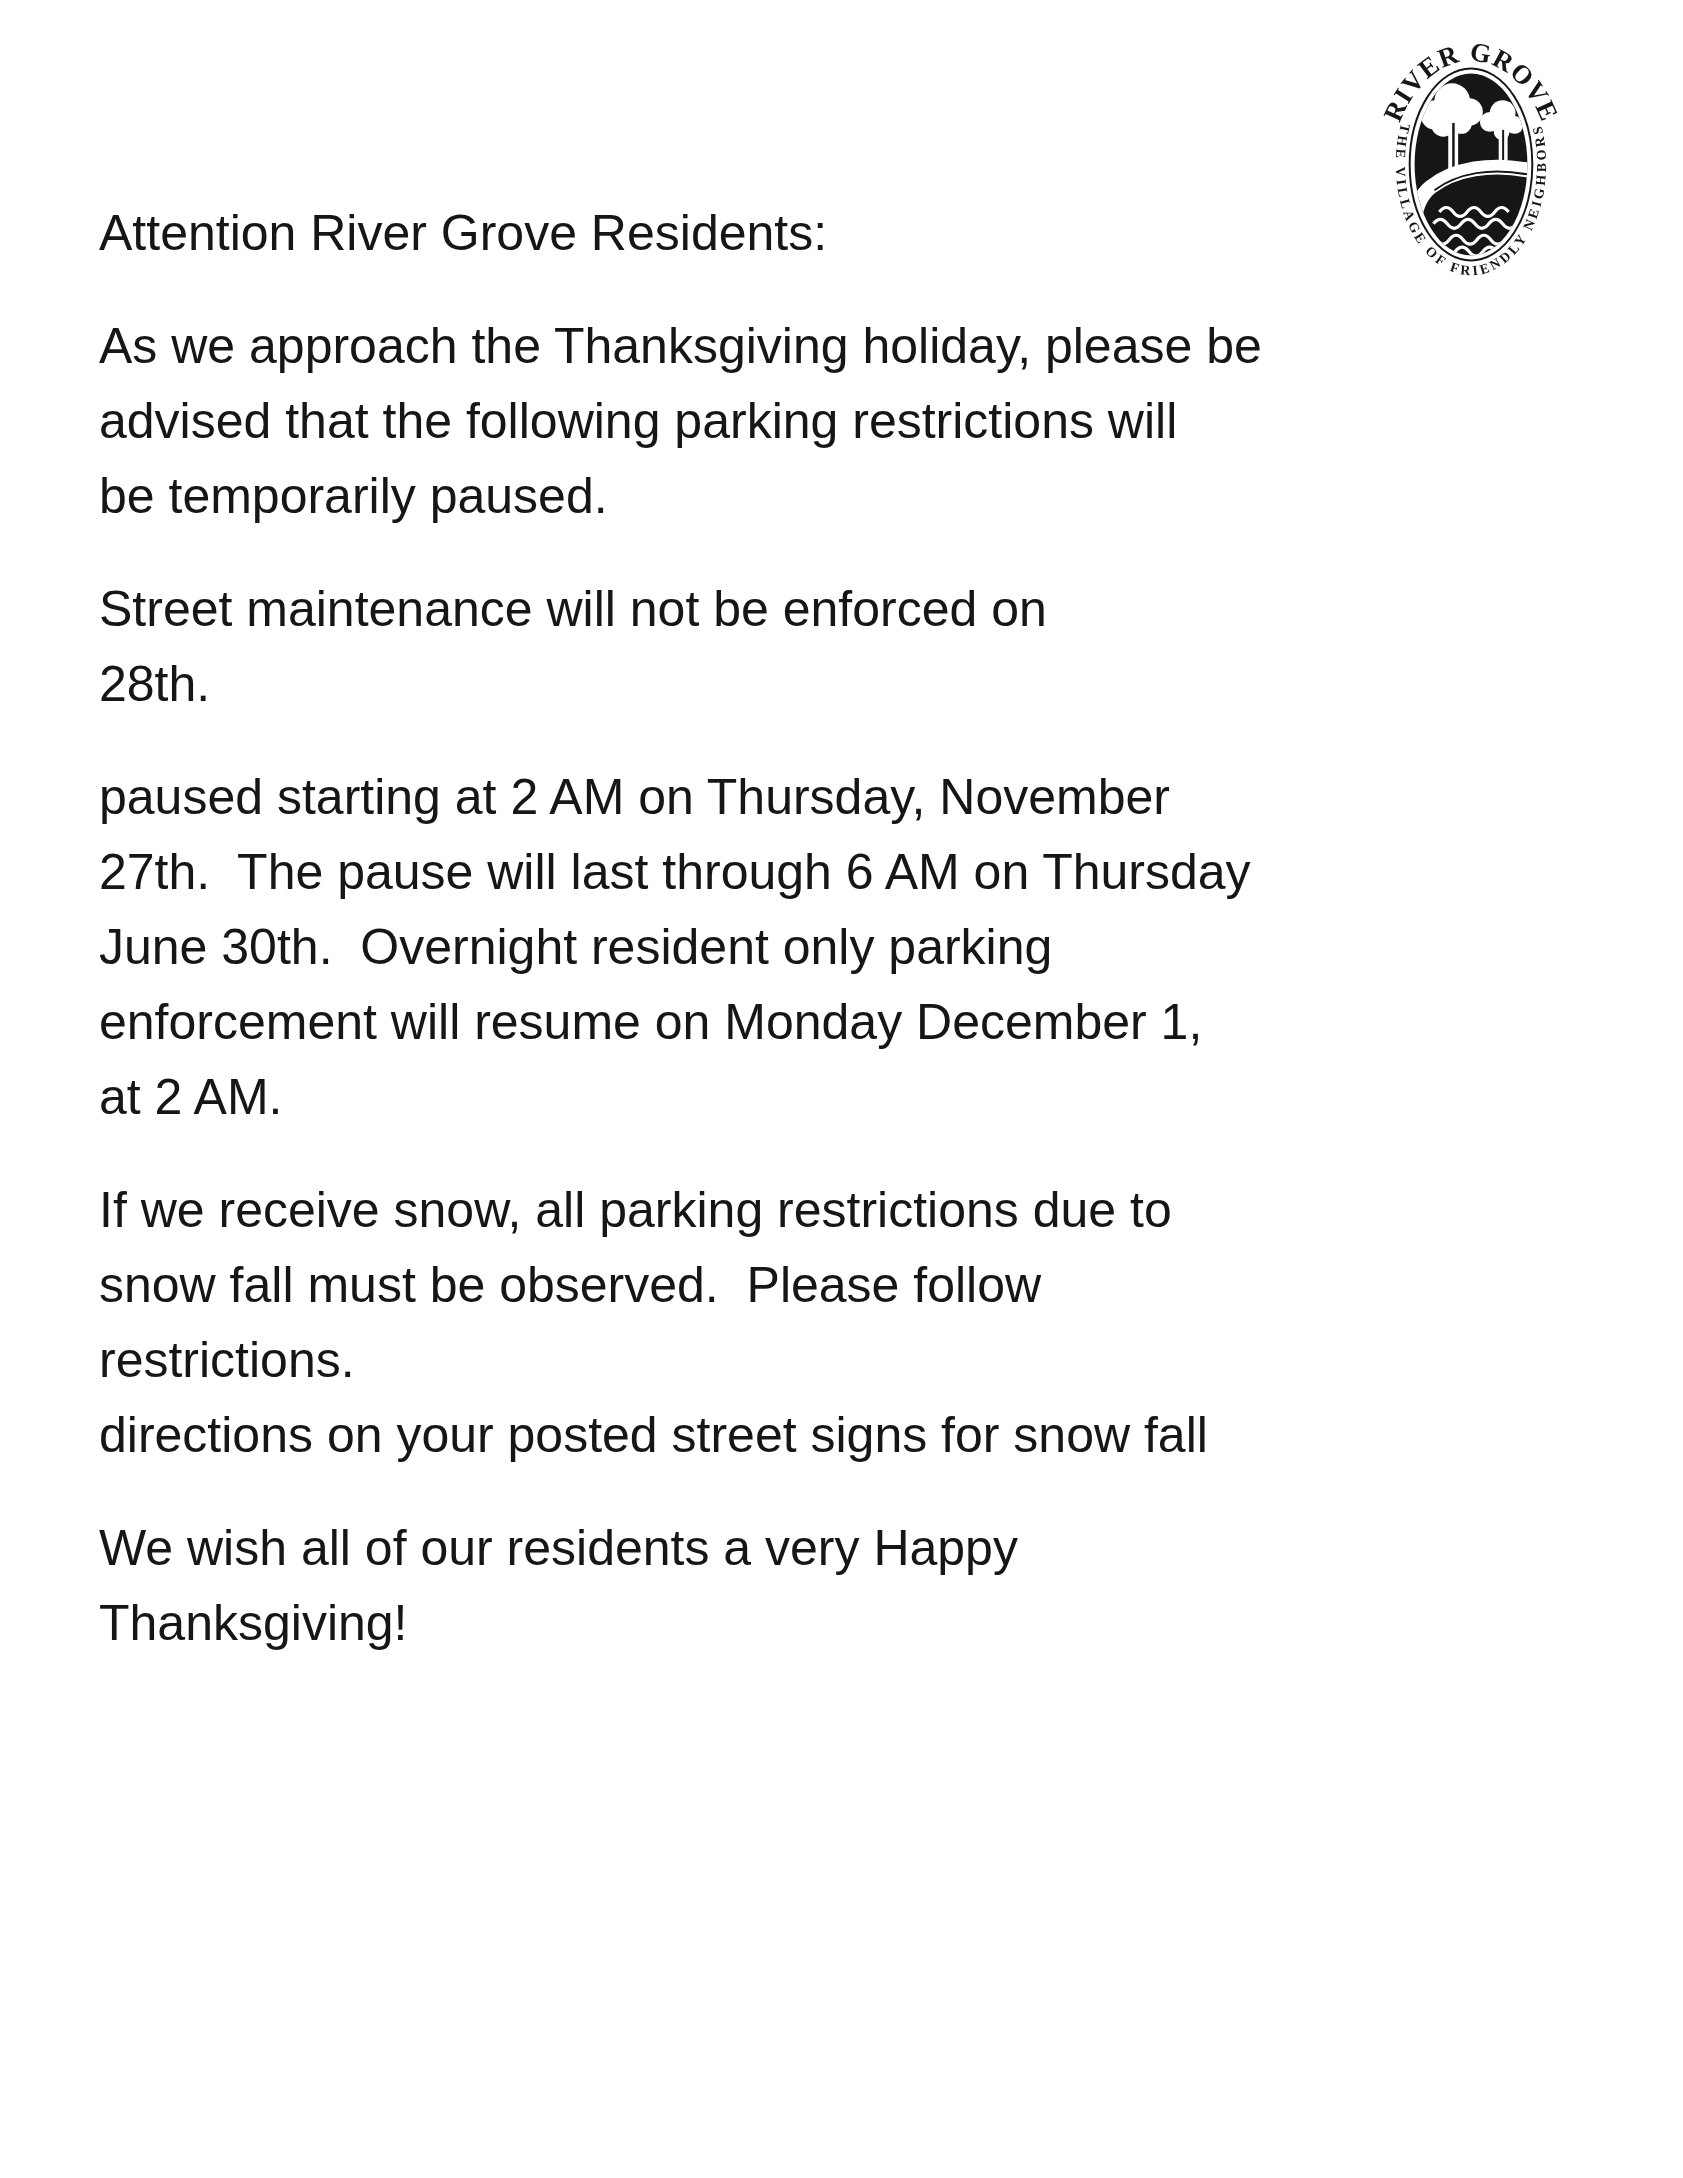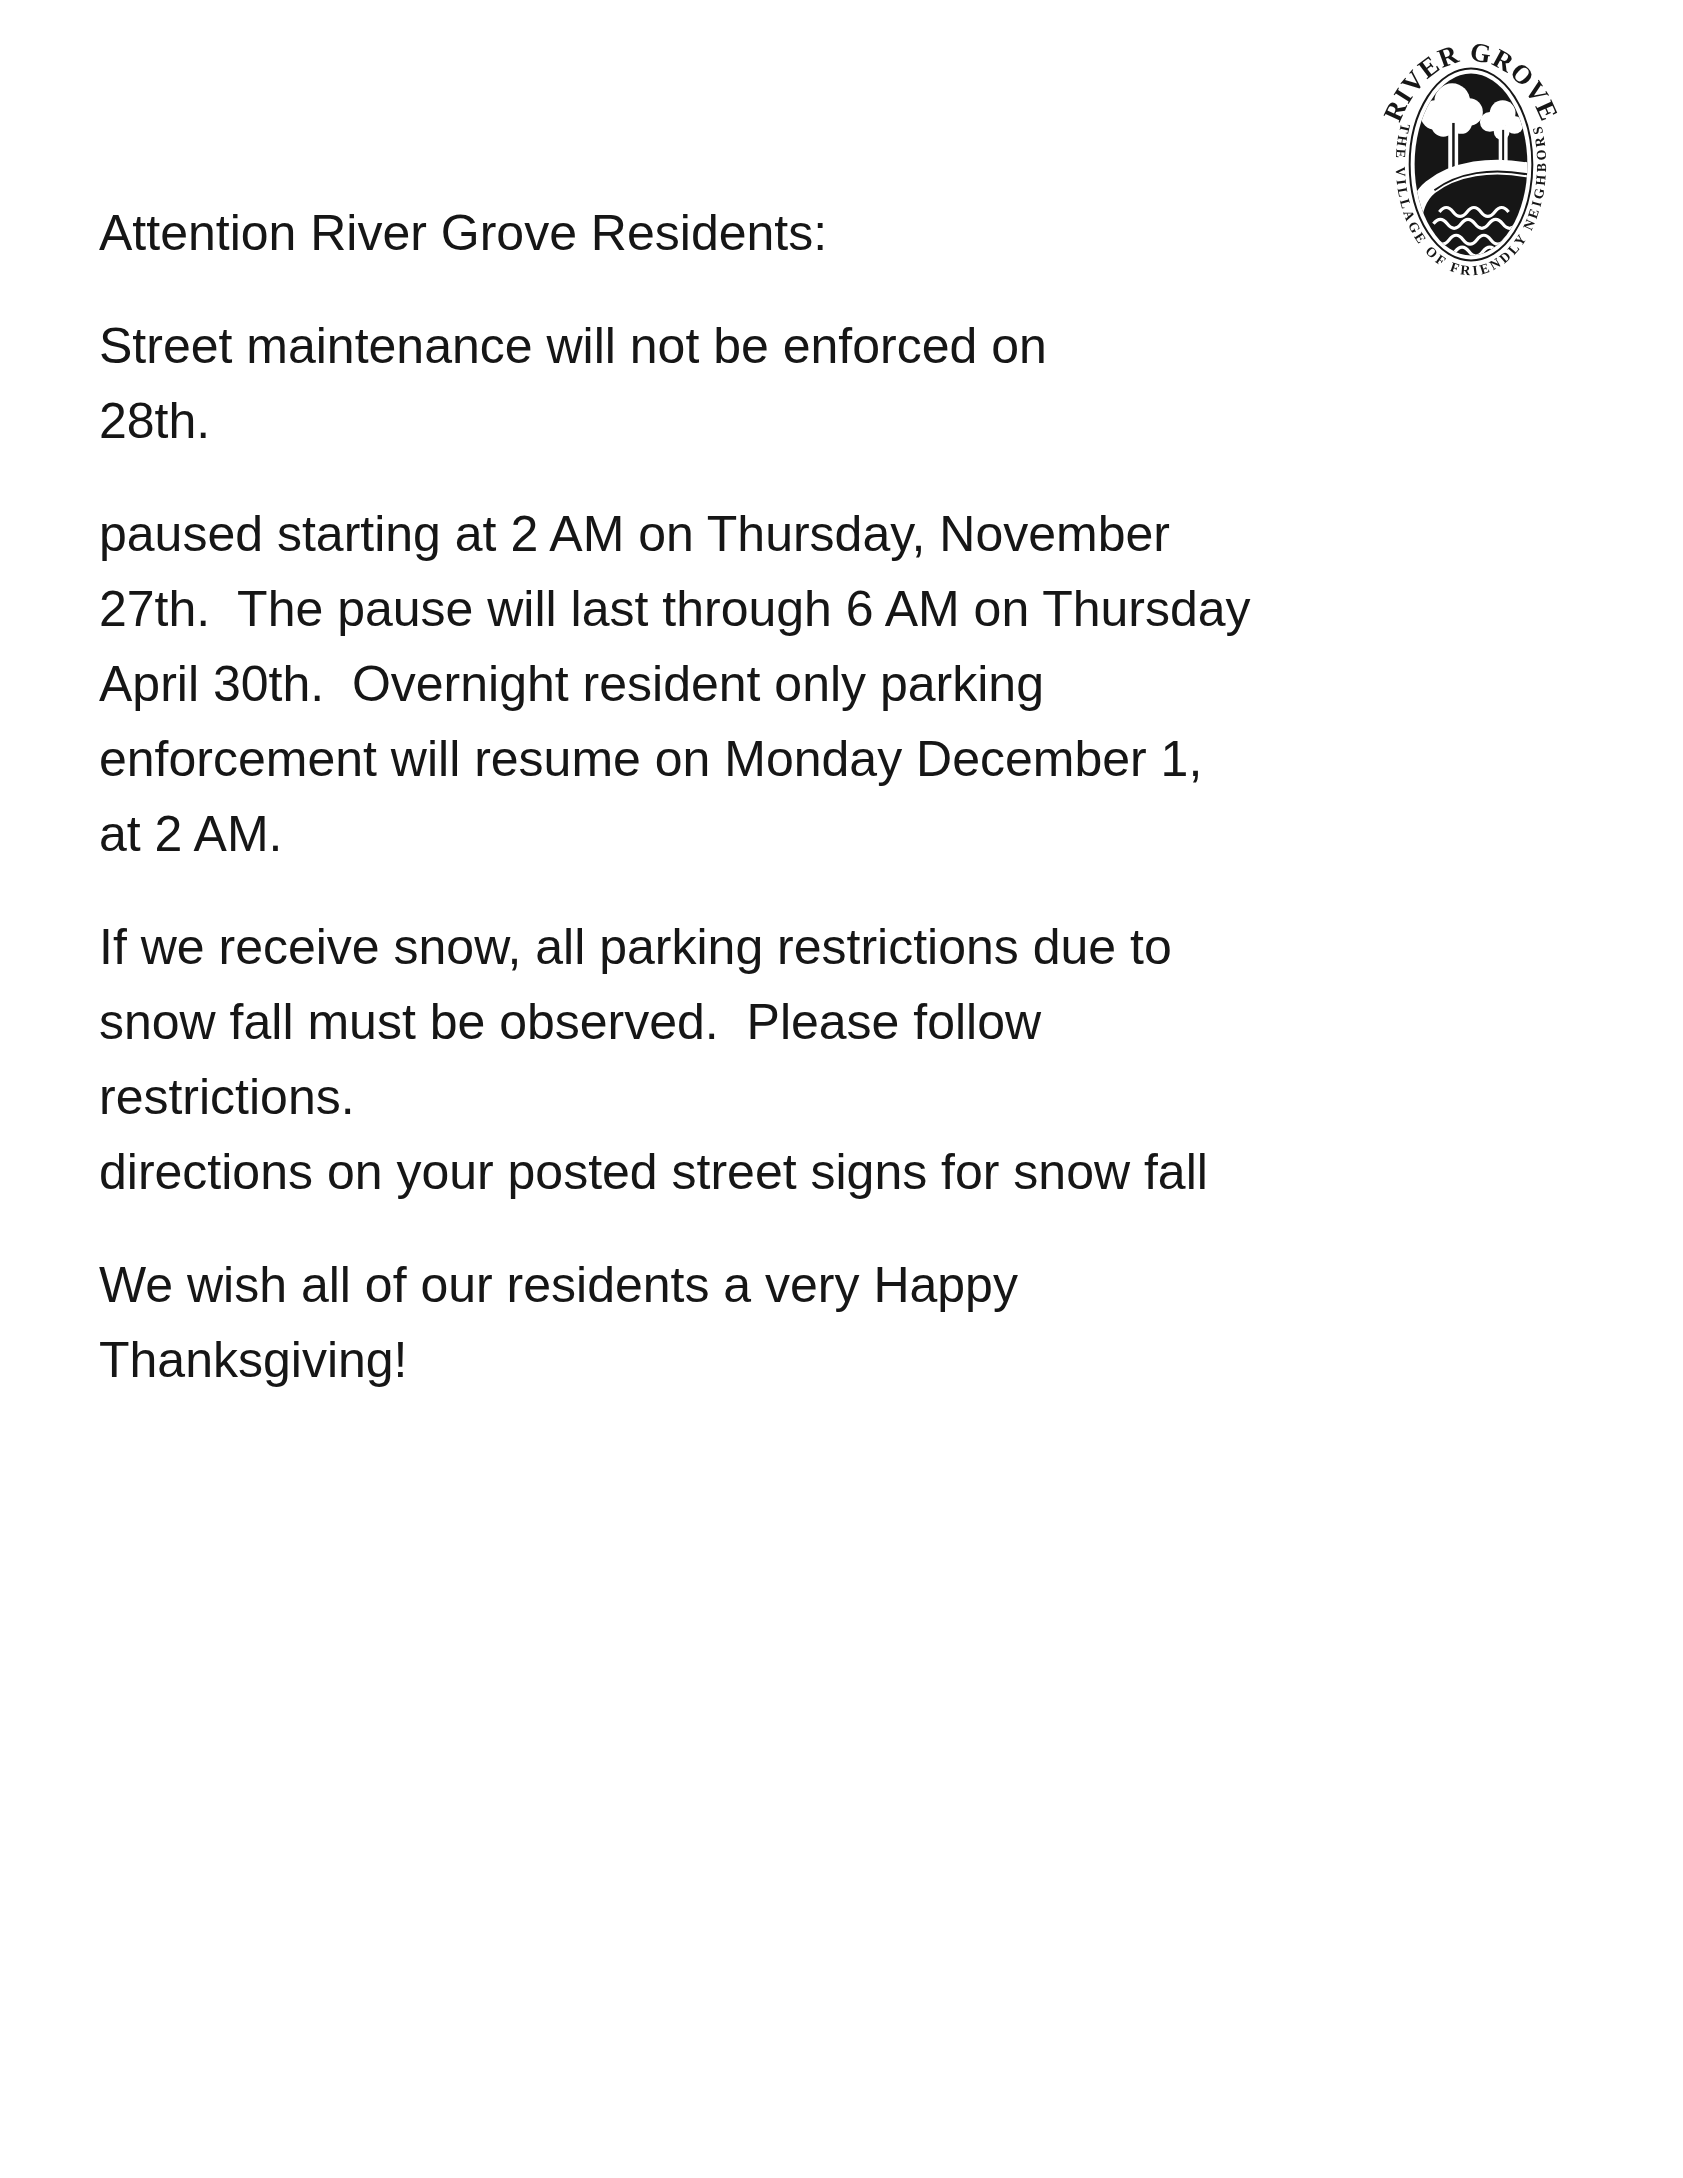--- a/index.html
+++ b/index.html
@@ -89,30 +89,35 @@
       <text font-size="14" font-weight="bold" font-family="Liberation Serif, DejaVu Serif, serif" fill="#161616" letter-spacing="3">
         <textPath href="#arcRing" startOffset="50%" text-anchor="middle">THE VILLAGE OF FRIENDLY NEIGHBORS</textPath>
       </text>
     </svg>
   </div>
 
   <div class="content">
 
     <div class="para line title">Attention River Grove Residents:</div>
 
+    <div class="para">
+      <div class="line">As we approach the Thanksgiving holiday, please be</div>
+      <div class="line">advised that the following parking restrictions will</div>
+      <div class="line">be temporarily paused.</div>
+    </div>
 
     <div class="para">
       <div class="line">Street maintenance will not be enforced on</div>
       <div class="line">28th.</div>
     </div>
 
     <div class="para">
       <div class="line">paused starting at 2 AM on Thursday, November</div>
       <div class="line">27th.  The pause will last through 6 AM on Thursday</div>
-      <div class="line">April 30th.  Overnight resident only parking</div>
+      <div class="line">June 30th.  Overnight resident only parking</div>
       <div class="line">enforcement will resume on Monday December 1,</div>
       <div class="line">at 2 AM.</div>
     </div>
 
     <div class="para">
       <div class="line">If we receive snow, all parking restrictions due to</div>
       <div class="line">snow fall must be observed.  Please follow</div>
       <div class="line">restrictions.</div>
       <div class="line">directions on your posted street signs for snow fall</div>
     </div>

